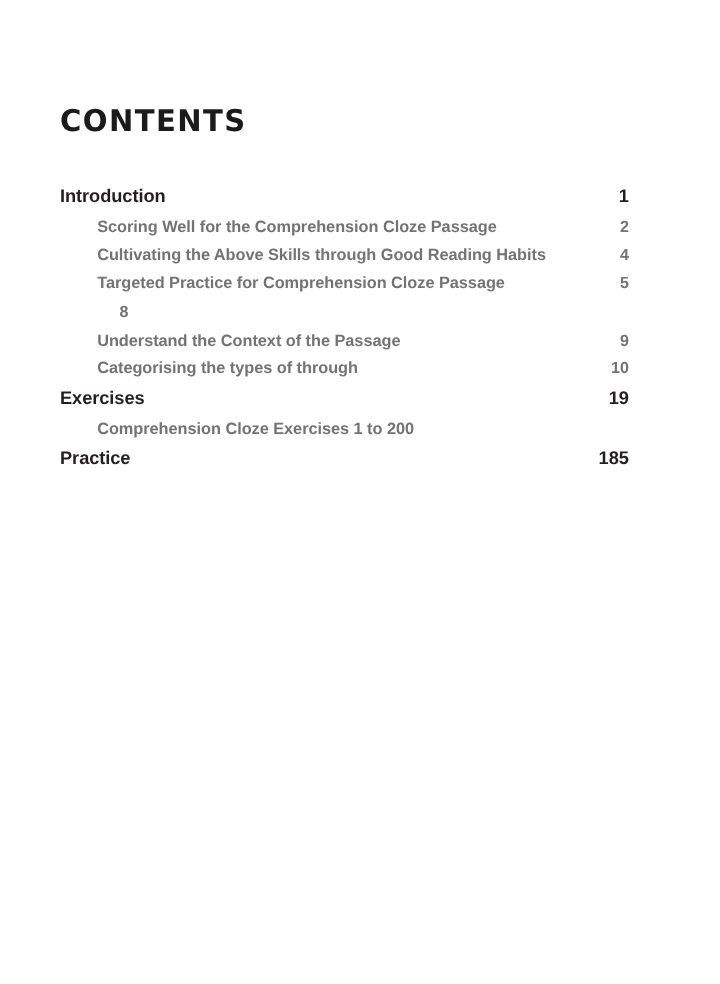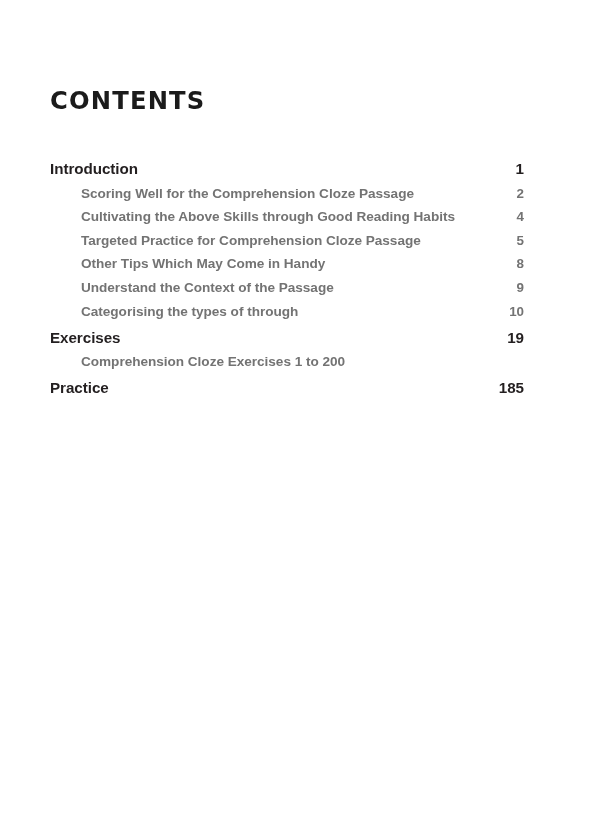--- a/index.html
+++ b/index.html
@@ -47,21 +47,21 @@
   
   .toc {
     position: absolute;
     left: 50px;
     top: 150px;
     width: 474px;
   }
 
   .toc-row {
     display: flex;
-    align-items: flex-end;
+    align-items: center;
     width: 100%;
     box-sizing: border-box;
   }
 
   .toc-row .title {
     flex: 1 1 auto;
     white-space: nowrap;
   }
 
   .toc-row .page-num {
@@ -119,21 +119,20 @@
       </div>
       <div class="toc-row level-2">
         <span class="title">Cultivating the Above Skills through Good Reading Habits</span>
         <span class="page-num">4</span>
       </div>
       <div class="toc-row level-2">
         <span class="title">Targeted Practice for Comprehension Cloze Passage</span>
         <span class="page-num">5</span>
       </div>
       <div class="toc-row level-2">
-        <span class="title">Other Tips Which May Come in Handy</span>
         <span class="page-num">8</span>
       </div>
       <div class="toc-row level-2">
         <span class="title">Understand the Context of the Passage</span>
         <span class="page-num">9</span>
       </div>
       <div class="toc-row level-2">
         <span class="title">Categorising the types of through</span>
         <span class="page-num">10</span>
       </div>

